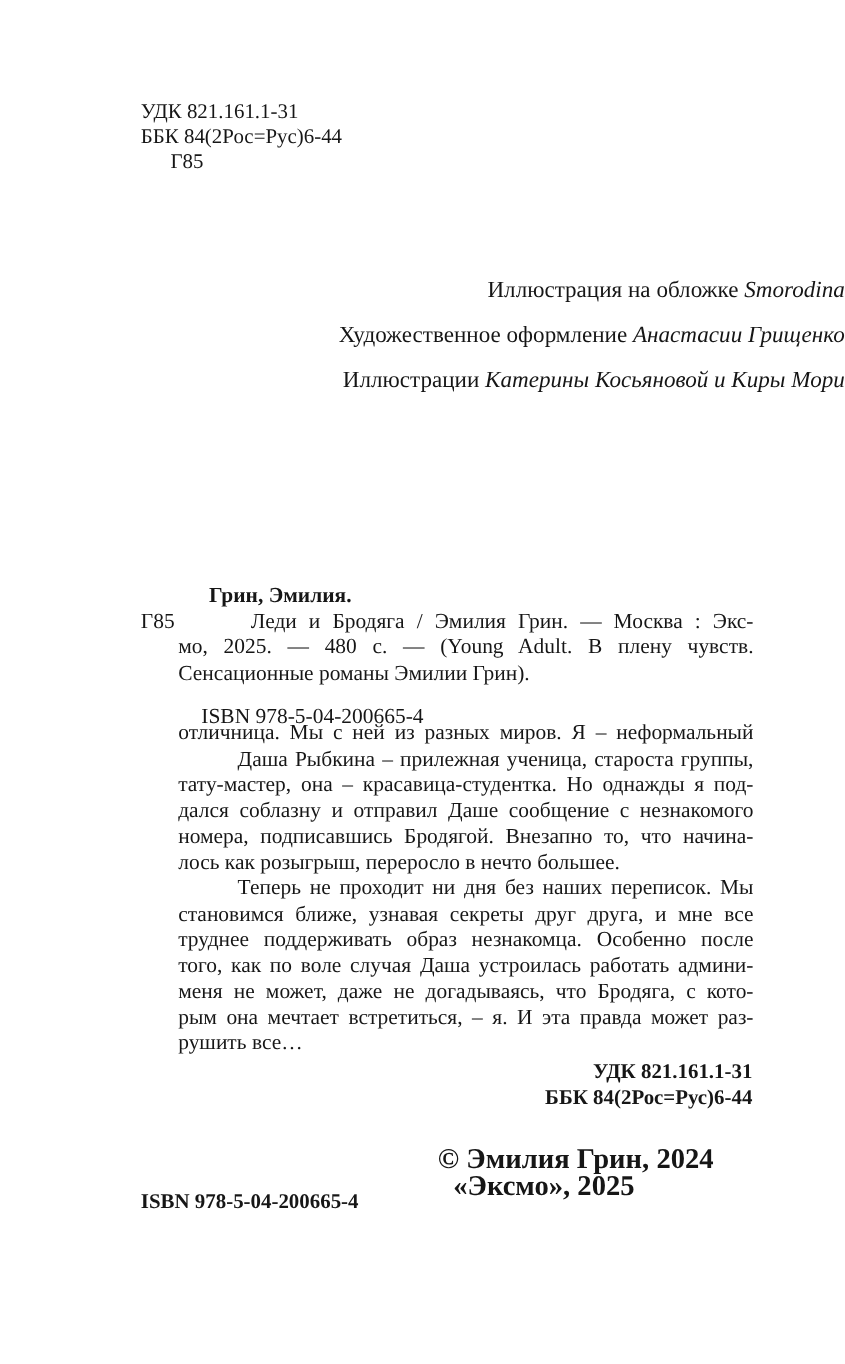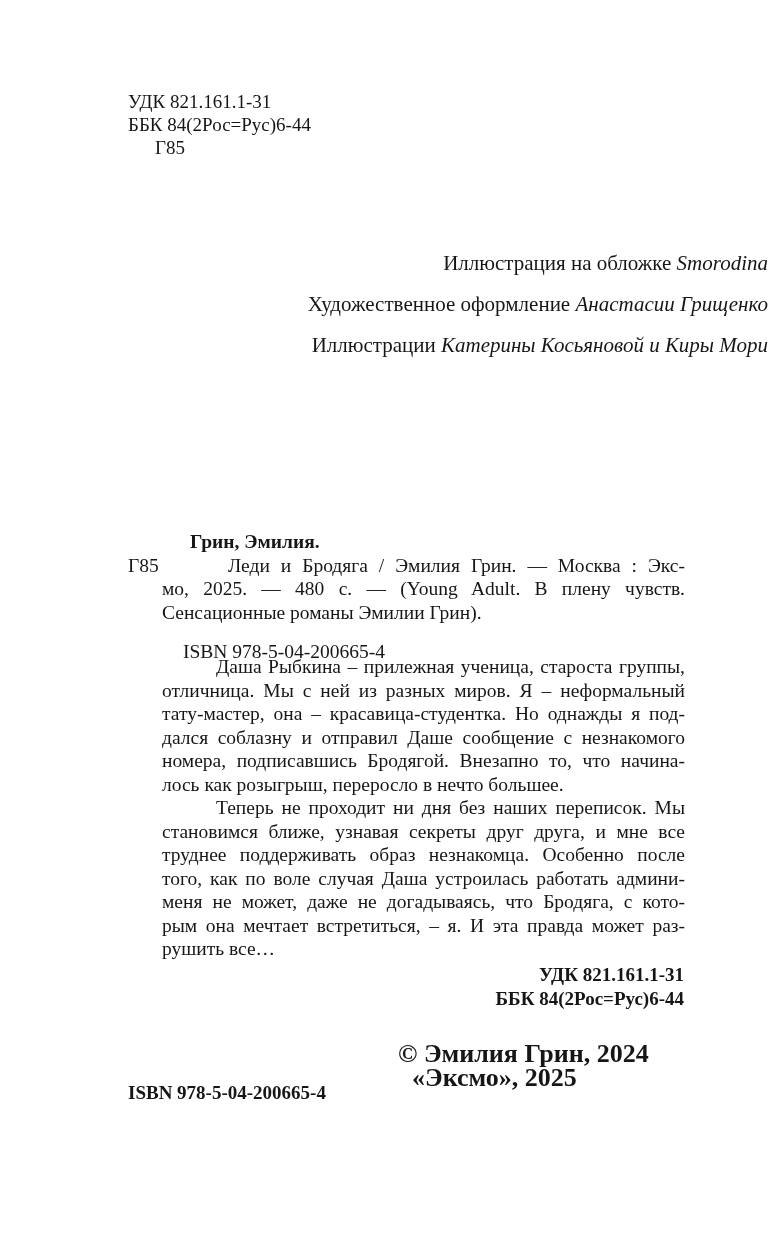--- a/index.html
+++ b/index.html
@@ -135,22 +135,22 @@
         <div class="cline first">Леди и Бродяга / Эмилия Грин. — Москва : Экс-</div>
         <div class="cline">мо, 2025. — 480 с. — (Young Adult. В плену чувств.</div>
         <div class="cline last">Сенсационные романы Эмилии Грин).</div>
       </div>
     </div>
     <div class="isbn">ISBN 978-5-04-200665-4</div>
   </div>
 
   <div class="annotation">
     <div>
+      <div class="aline">отличница. Мы с ней из разных миров. Я – неформальный</div>
       <div class="aline indent">Даша Рыбкина – прилежная ученица, староста группы,</div>
-      <div class="aline">отличница. Мы с ней из разных миров. Я – неформальный</div>
       <div class="aline">тату-мастер, она – красавица-студентка.  Но однажды я под-</div>
       <div class="aline">дался соблазну и отправил Даше сообщение с незнакомого</div>
       <div class="aline">номера, подписавшись Бродягой. Внезапно то, что начина-</div>
       <div class="aline last">лось как розыгрыш, переросло в нечто большее.</div>
     </div>
     <div>
       <div class="aline indent">Теперь не проходит ни дня без наших переписок. Мы</div>
       <div class="aline">становимся ближе, узнавая секреты друг друга, и мне все</div>
       <div class="aline">труднее поддерживать образ незнакомца. Особенно после</div>
       <div class="aline">того, как по воле случая Даша устроилась работать админи-</div>

